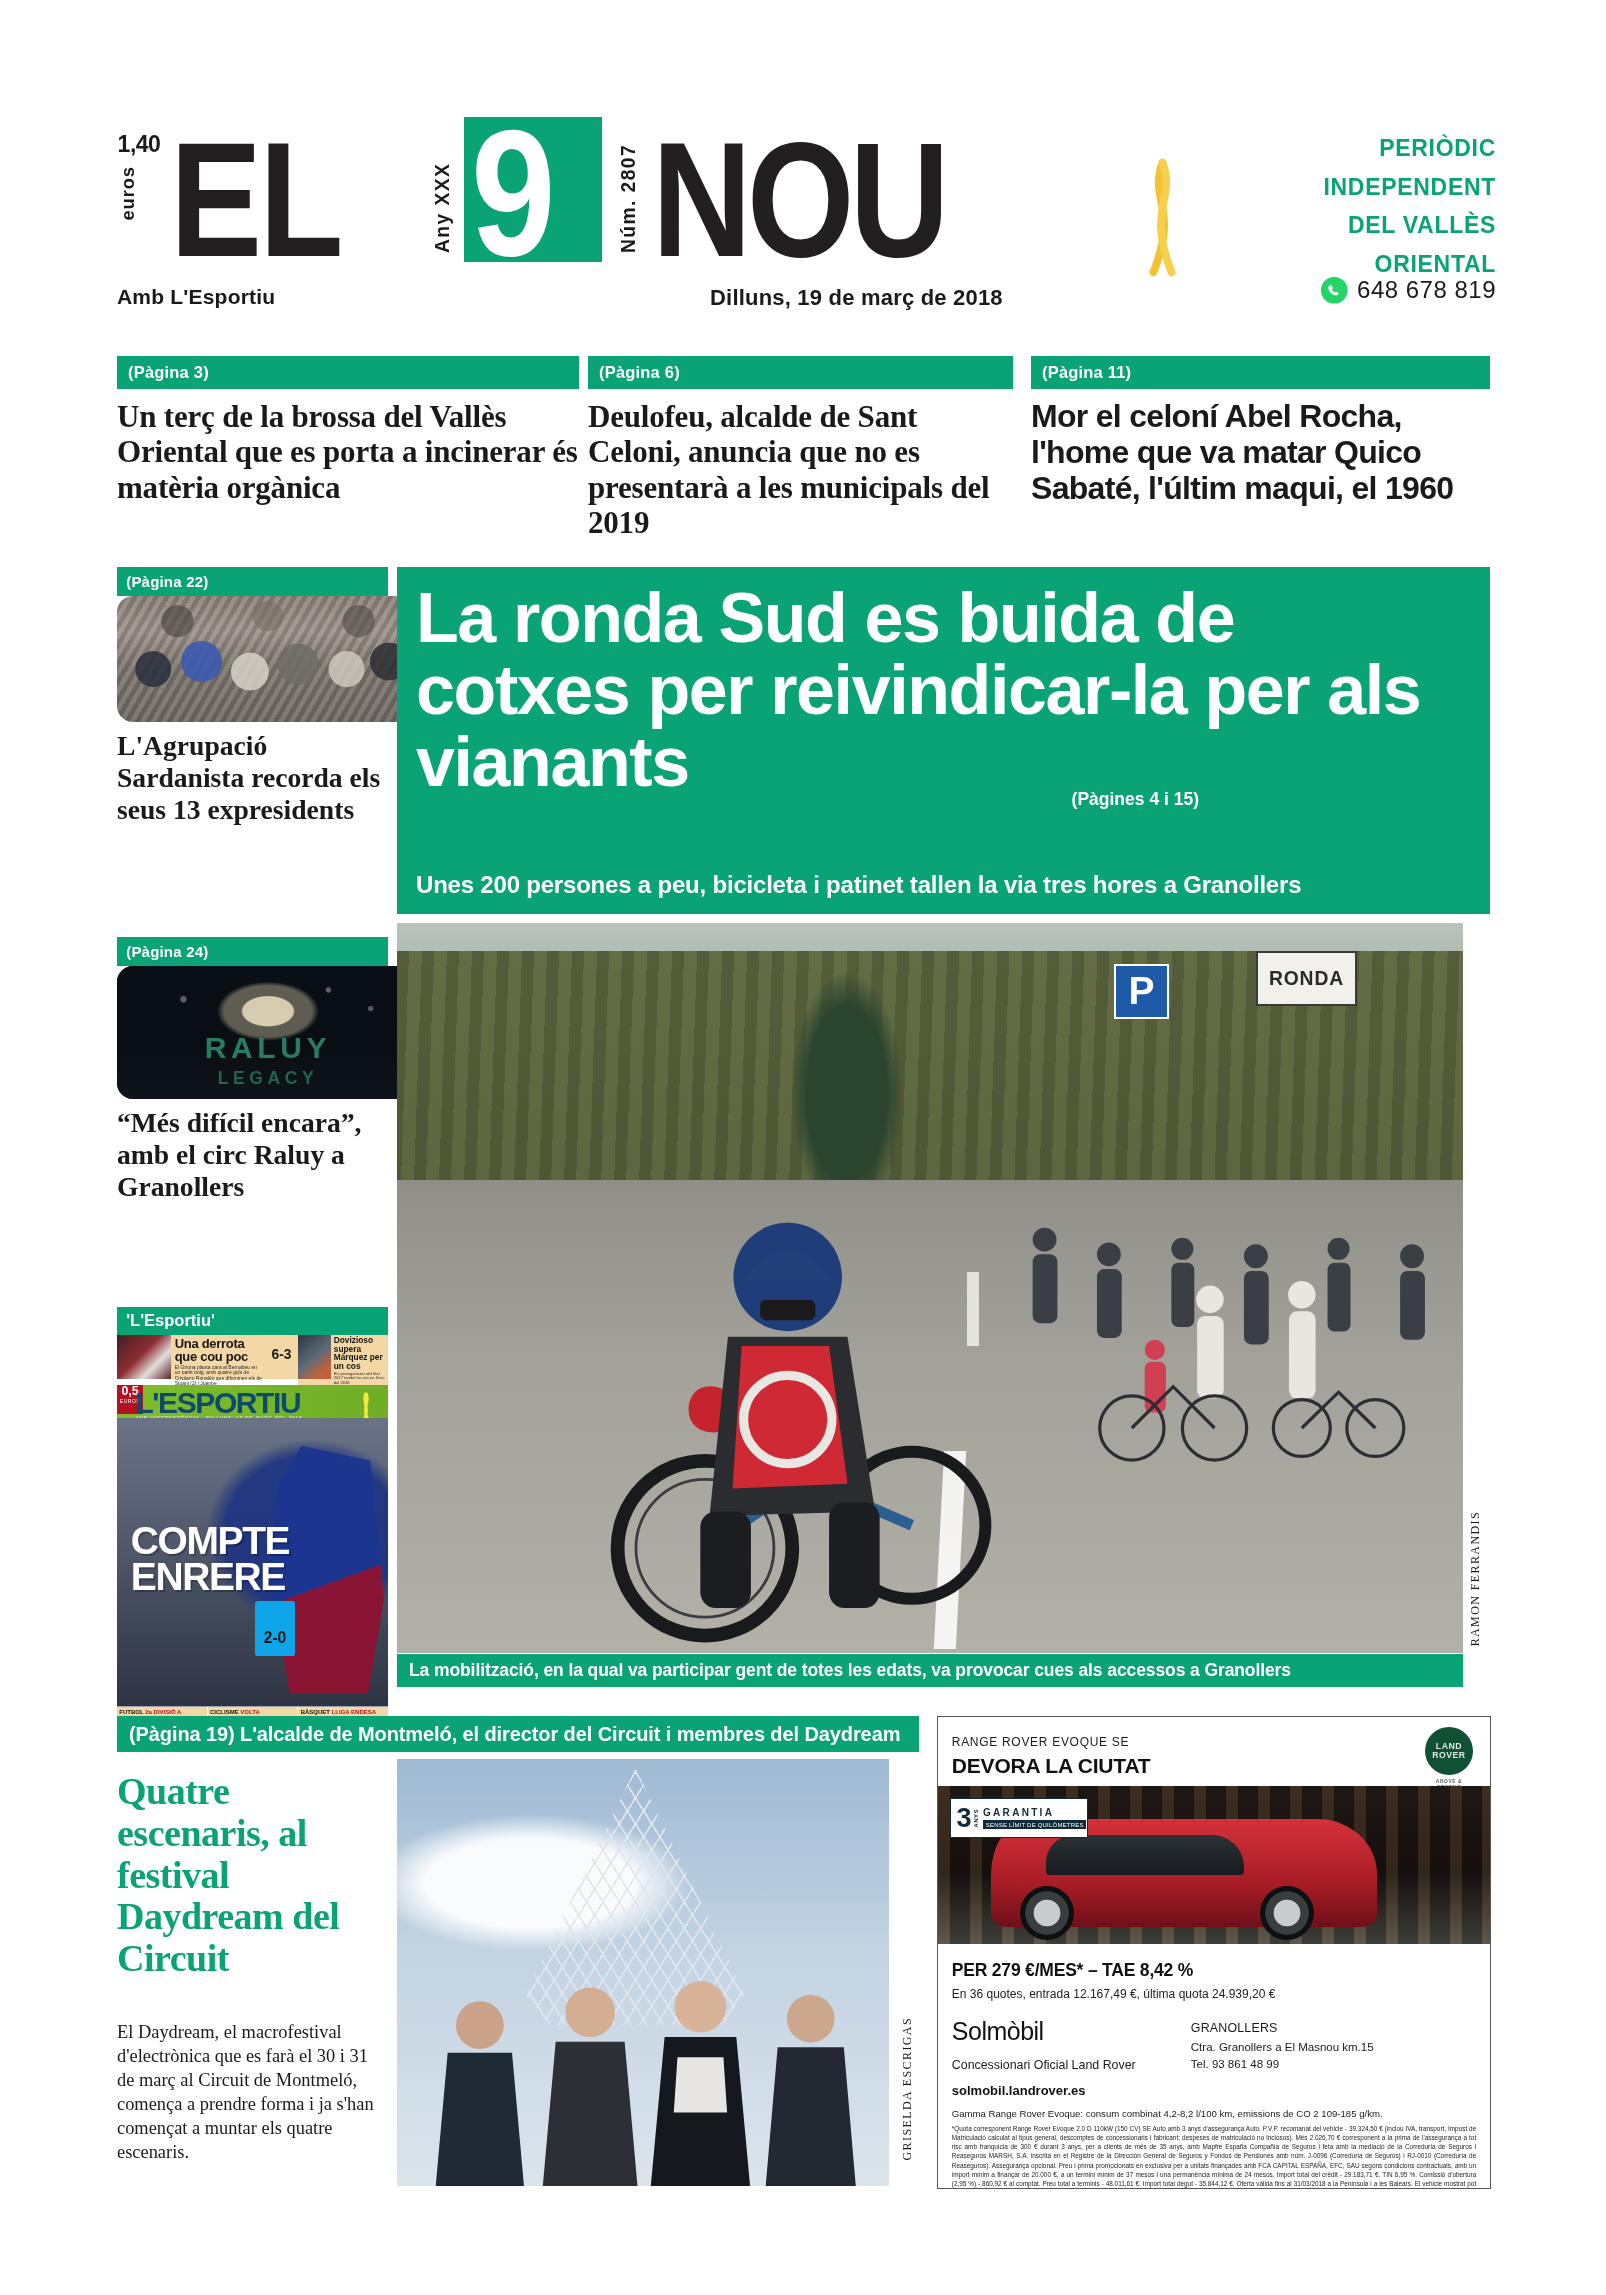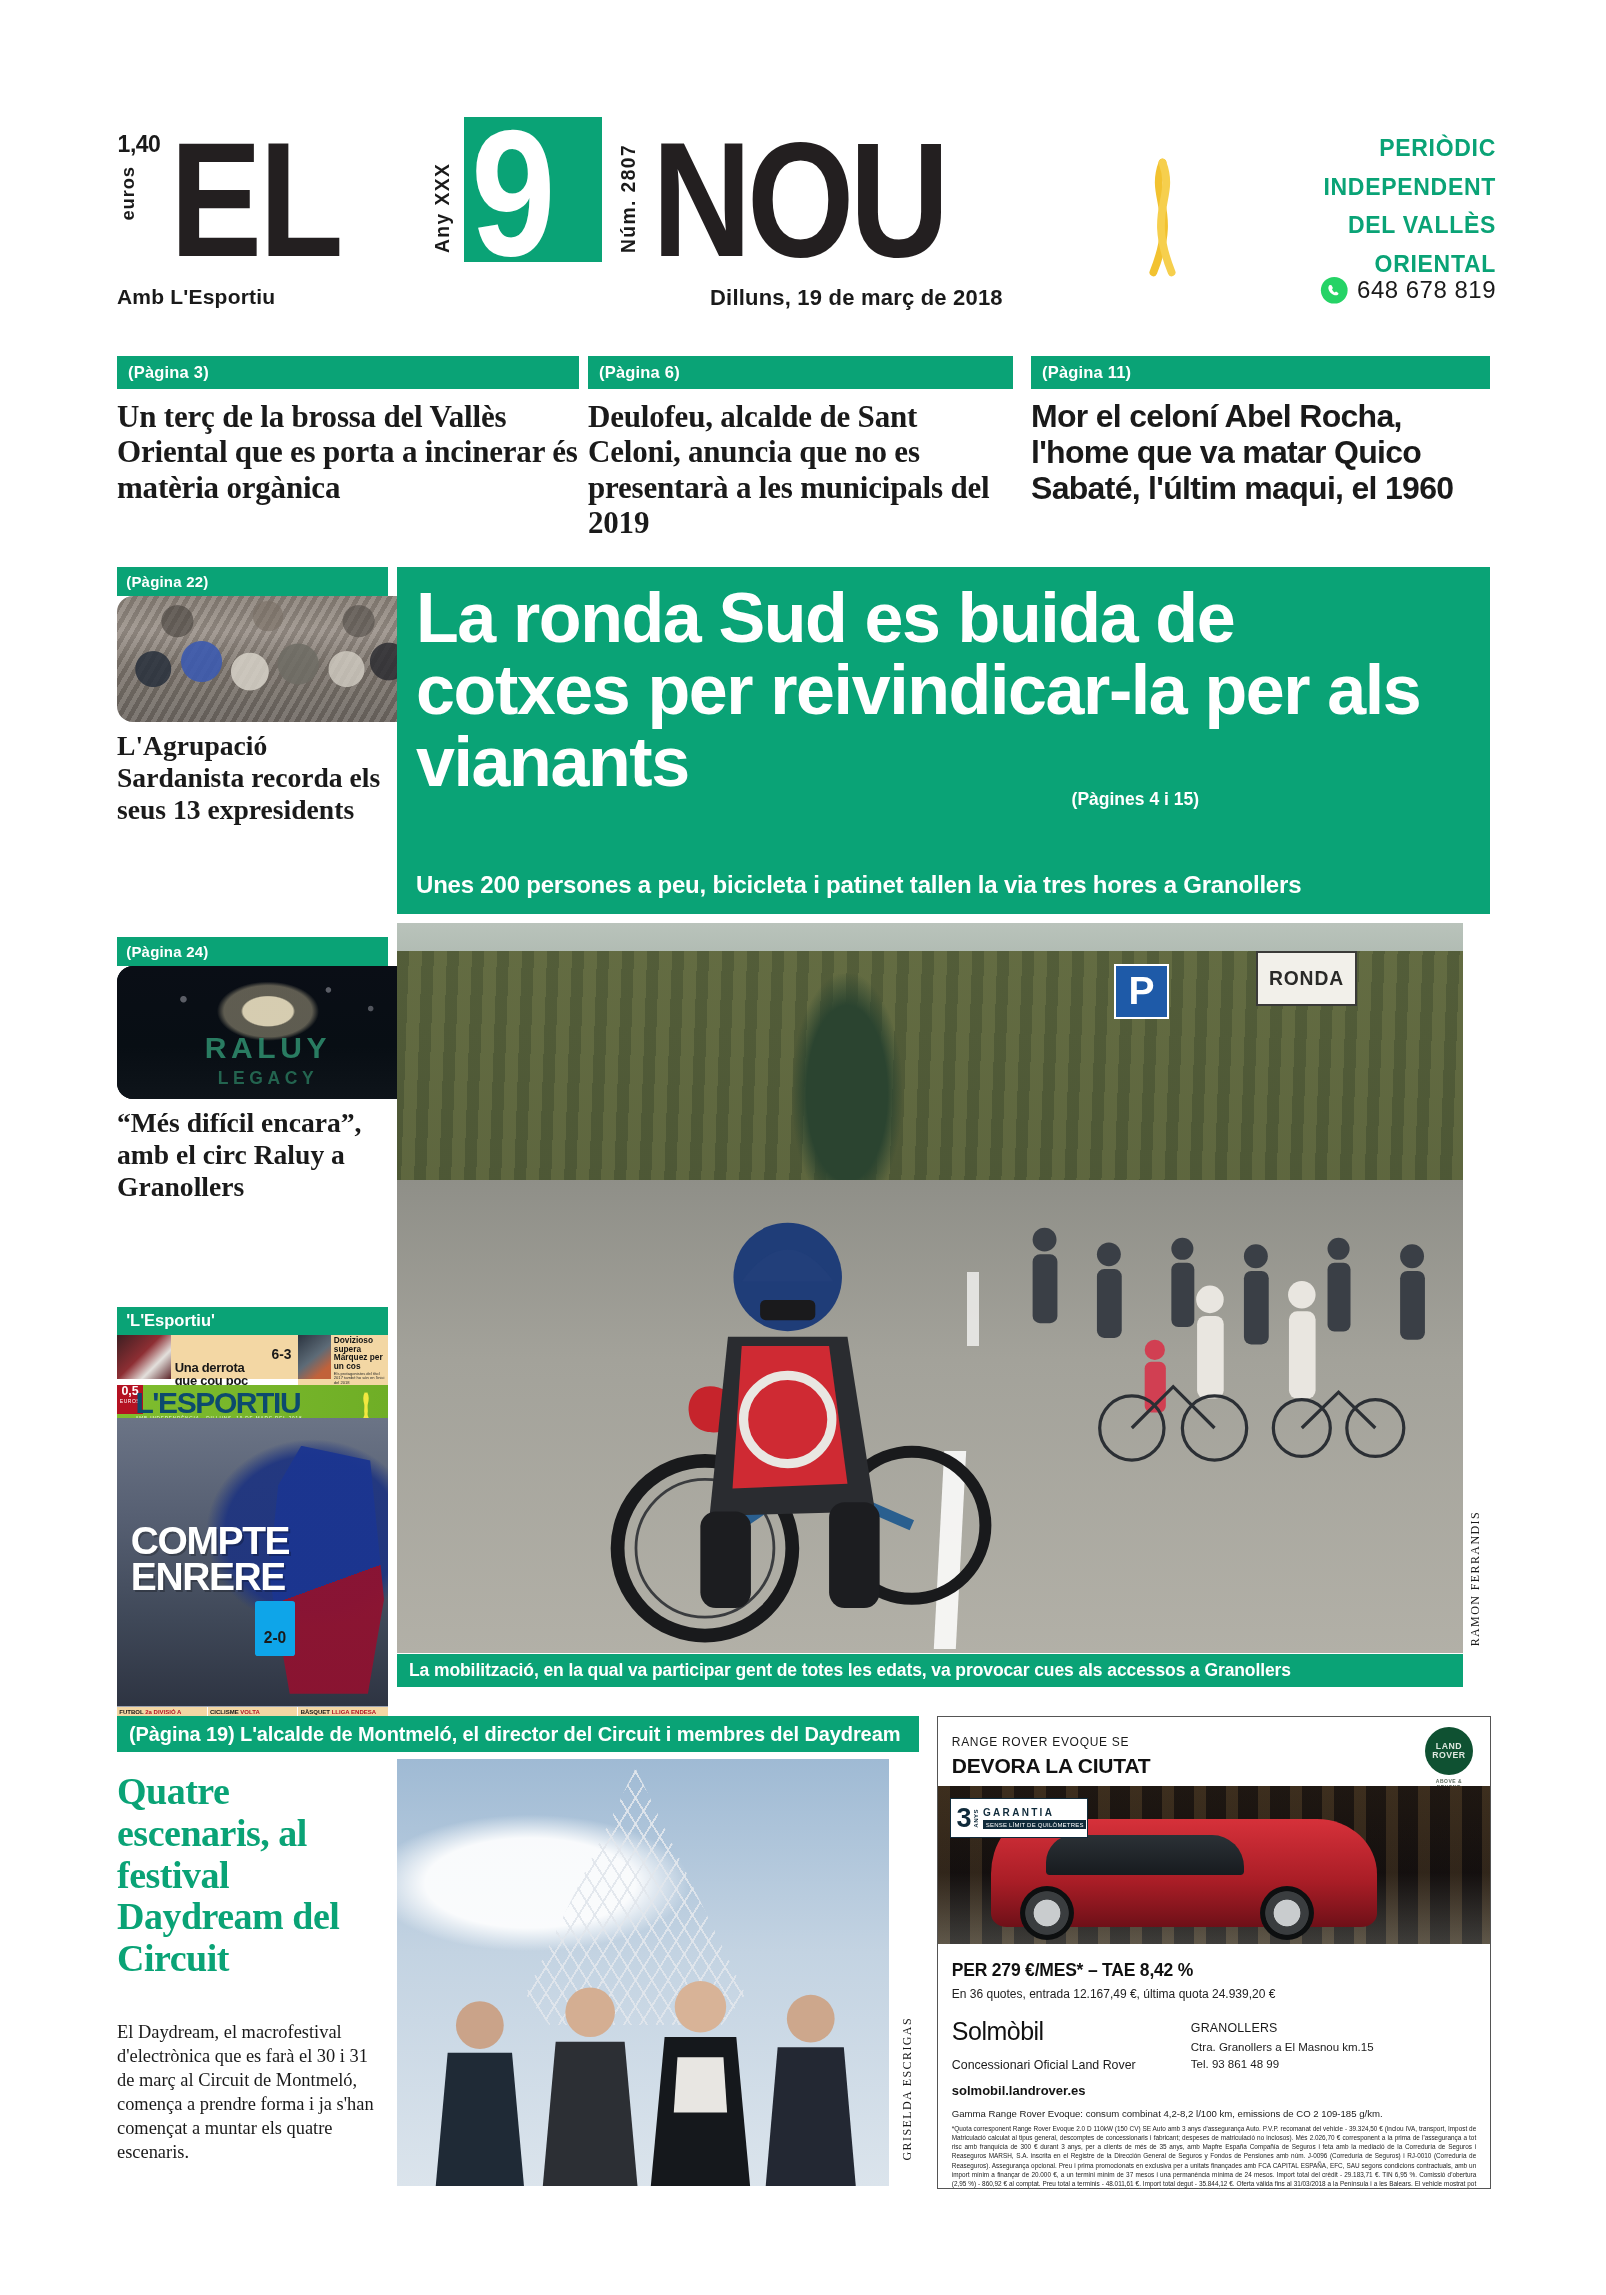--- a/index.html
+++ b/index.html
@@ -209,21 +209,21 @@
   }
 
   
   .esp { position:absolute; left:117px; top:1307px; width:271px; }
   .esp .tag {
     background:#0aa376; color:#fff; height:27.6px; font-size:16.5px; font-weight:700;
     display:flex; align-items:center; padding-left:9.2px;
   }
   .esp-strip { position:relative; width:271px; height:44px; background:#f3d7a4; display:flex; }
   .esp-strip .sp-photo { width:54px; height:44px; background:linear-gradient(135deg,#3d1f22,#8d2e33 45%,#e3e0dc 70%,#5a2327); }
-  .esp-strip .sp-txt { flex:1; padding:2.3px 1.8px 0 3.7px;margin-top:24px; }
+  .esp-strip .sp-txt { flex:1; padding:2.3px 1.8px 0 3.7px; }
   .esp-strip .sp-hl { font-size:13px; font-weight:800; line-height:1.0; color:#171717; letter-spacing:-0.3px; }
   .esp-strip .sp-dk { font-size:5px; line-height:1.12; color:#2a2a2a; margin-top:1.8px; }
   .esp-strip .sp-score { width:33px; text-align:center; font-size:13.8px; font-weight:800; padding-top:12px; }
   .esp-strip2 { width:90px; display:flex; background:#f3d7a4; }
   .esp-strip2 .sp2-photo { width:33px; height:44px; background:linear-gradient(140deg,#2b3440,#5d6b77 50%,#c1623a 80%); }
   .esp-strip2 .sp2-txt { flex:1; padding:1.8px 2.3px 0 2.8px; }
   .esp-strip2 .sp2-hl { font-size:8.3px; font-weight:800; line-height:1.02; color:#141414; }
   .esp-strip2 .sp2-dk { font-size:4.1px; line-height:1.1; color:#2a2a2a; margin-top:1.4px; }
 
   .esp-cover { position:relative; width:271px; height:322px; overflow:hidden; background:#9aa1b0; }

